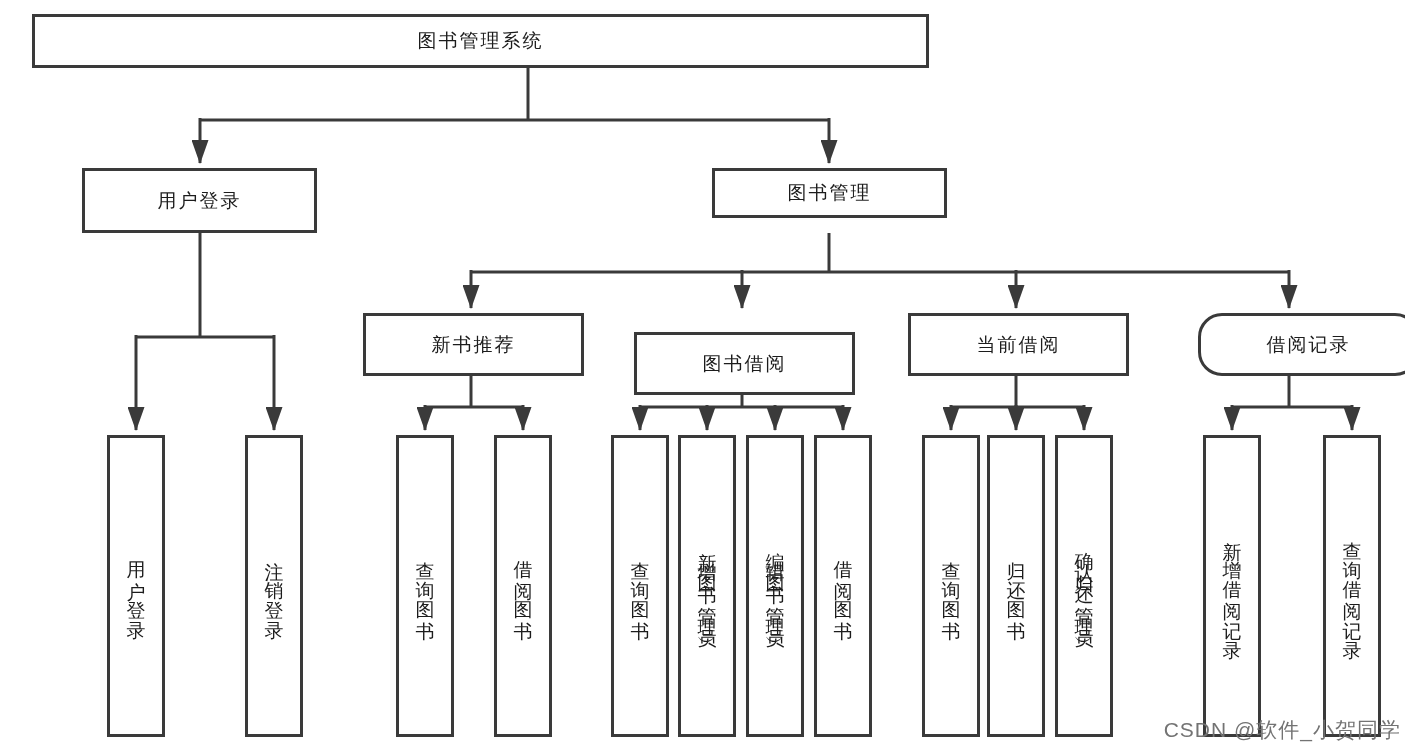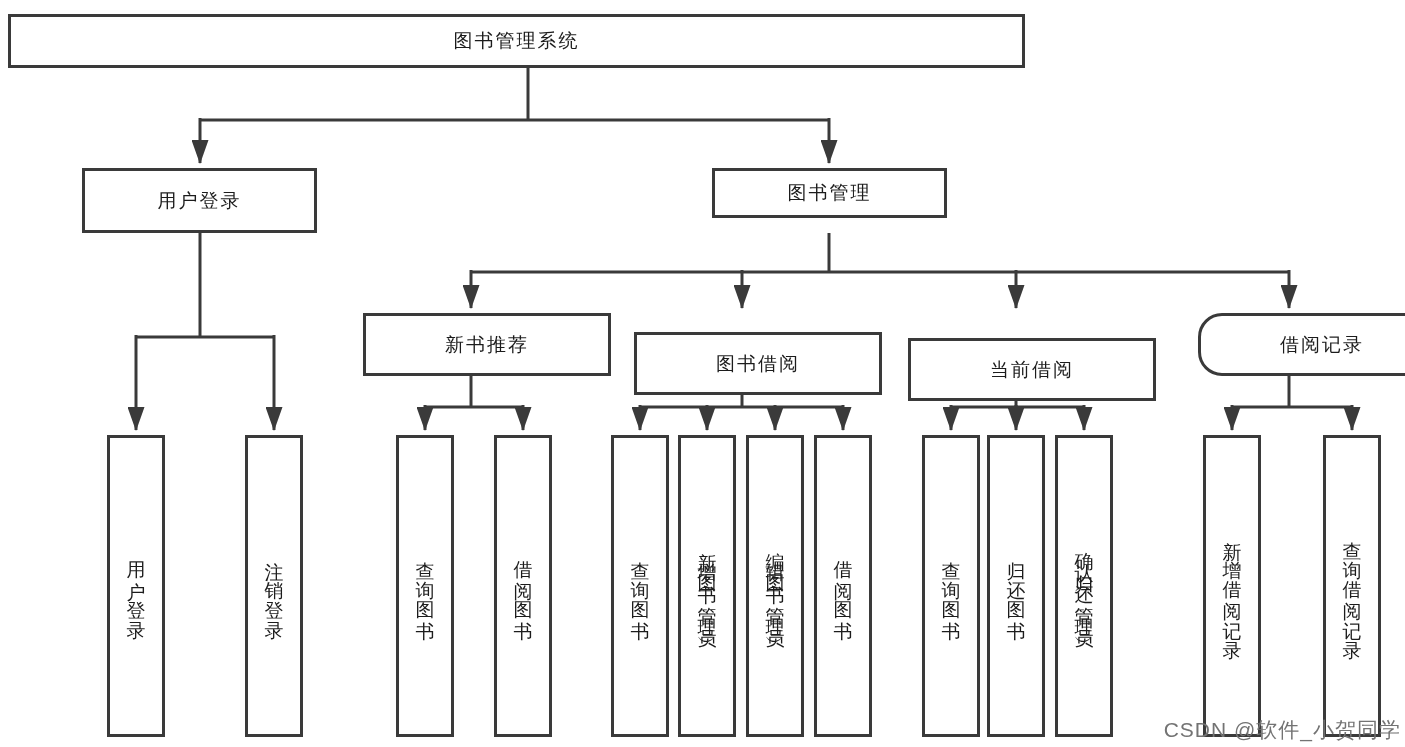--- a/index.html
+++ b/index.html
@@ -23,27 +23,27 @@
     background: #ffffff;
     display: flex;
     align-items: center;
     justify-content: center;
     color: #1c1c1c;
     font-size: 19px;
     letter-spacing: 2px;
     white-space: nowrap;
   }
   
-  .root  { left: 8px;  top: 14px;  width: 1017px; height: 54px; }
+  .root  { left: 32px;  top: 14px;  width: 897px; height: 54px; }
   .l2a   { left: 82px;  top: 168px; width: 235px;  height: 65px; }
   .l2b   { left: 712px; top: 168px; width: 235px;  height: 50px; }
-  .l3    { top: 313px; width: 248px; height: 63px; }
+  .l3    { top: 313px; width: 221px; height: 63px; }
   .l3a   { left: 363px; }
   .l3b   { left: 634px; margin-top: 19px; }
-  .l3c   { left: 908px; margin-top: 25px; }
+  .l3c   { left: 908px; }
   .l3d   { left: 1198px; border-radius: 24px; }
   
   .leaf {
     top: 435px; width: 58px; height: 302px;
     writing-mode: vertical-rl;
     text-orientation: mixed;
     letter-spacing: 20px;
     font-size: 19px;
   }
   .leaf.long { letter-spacing: 11px; }

